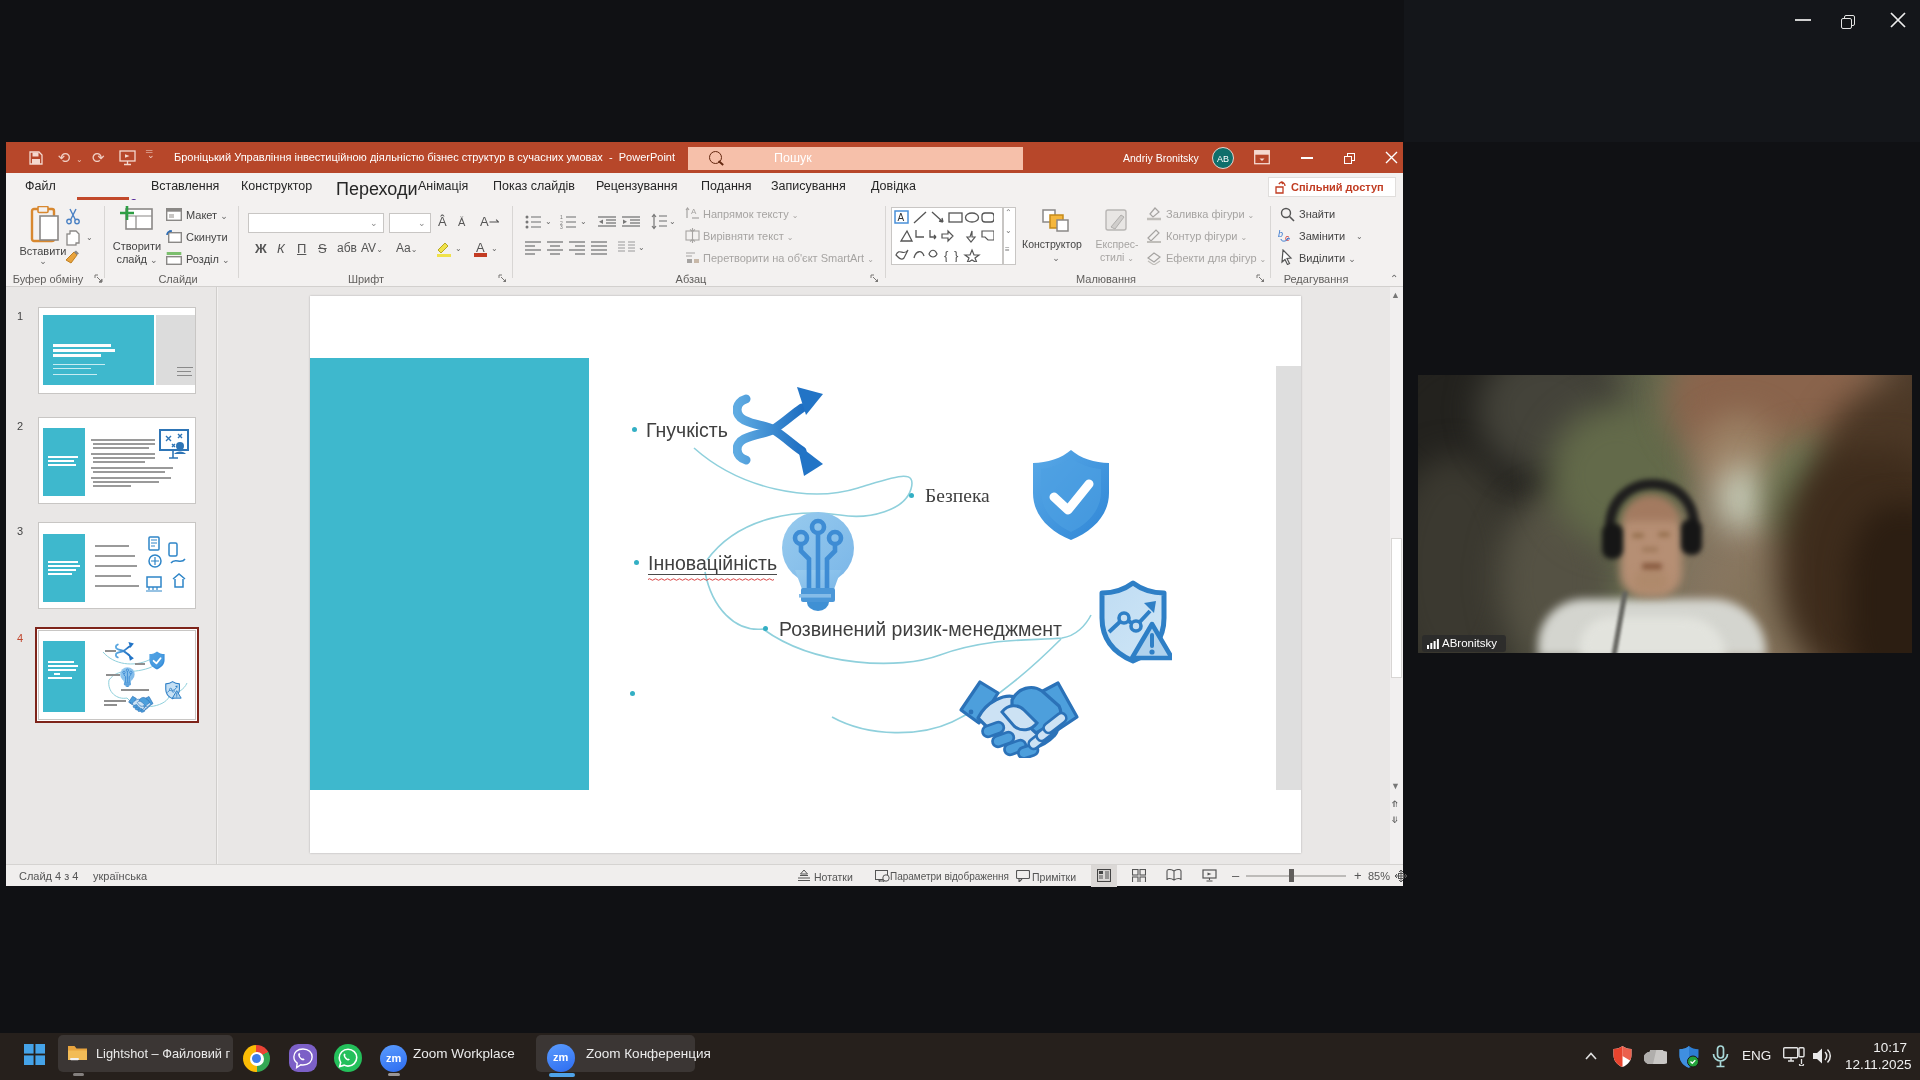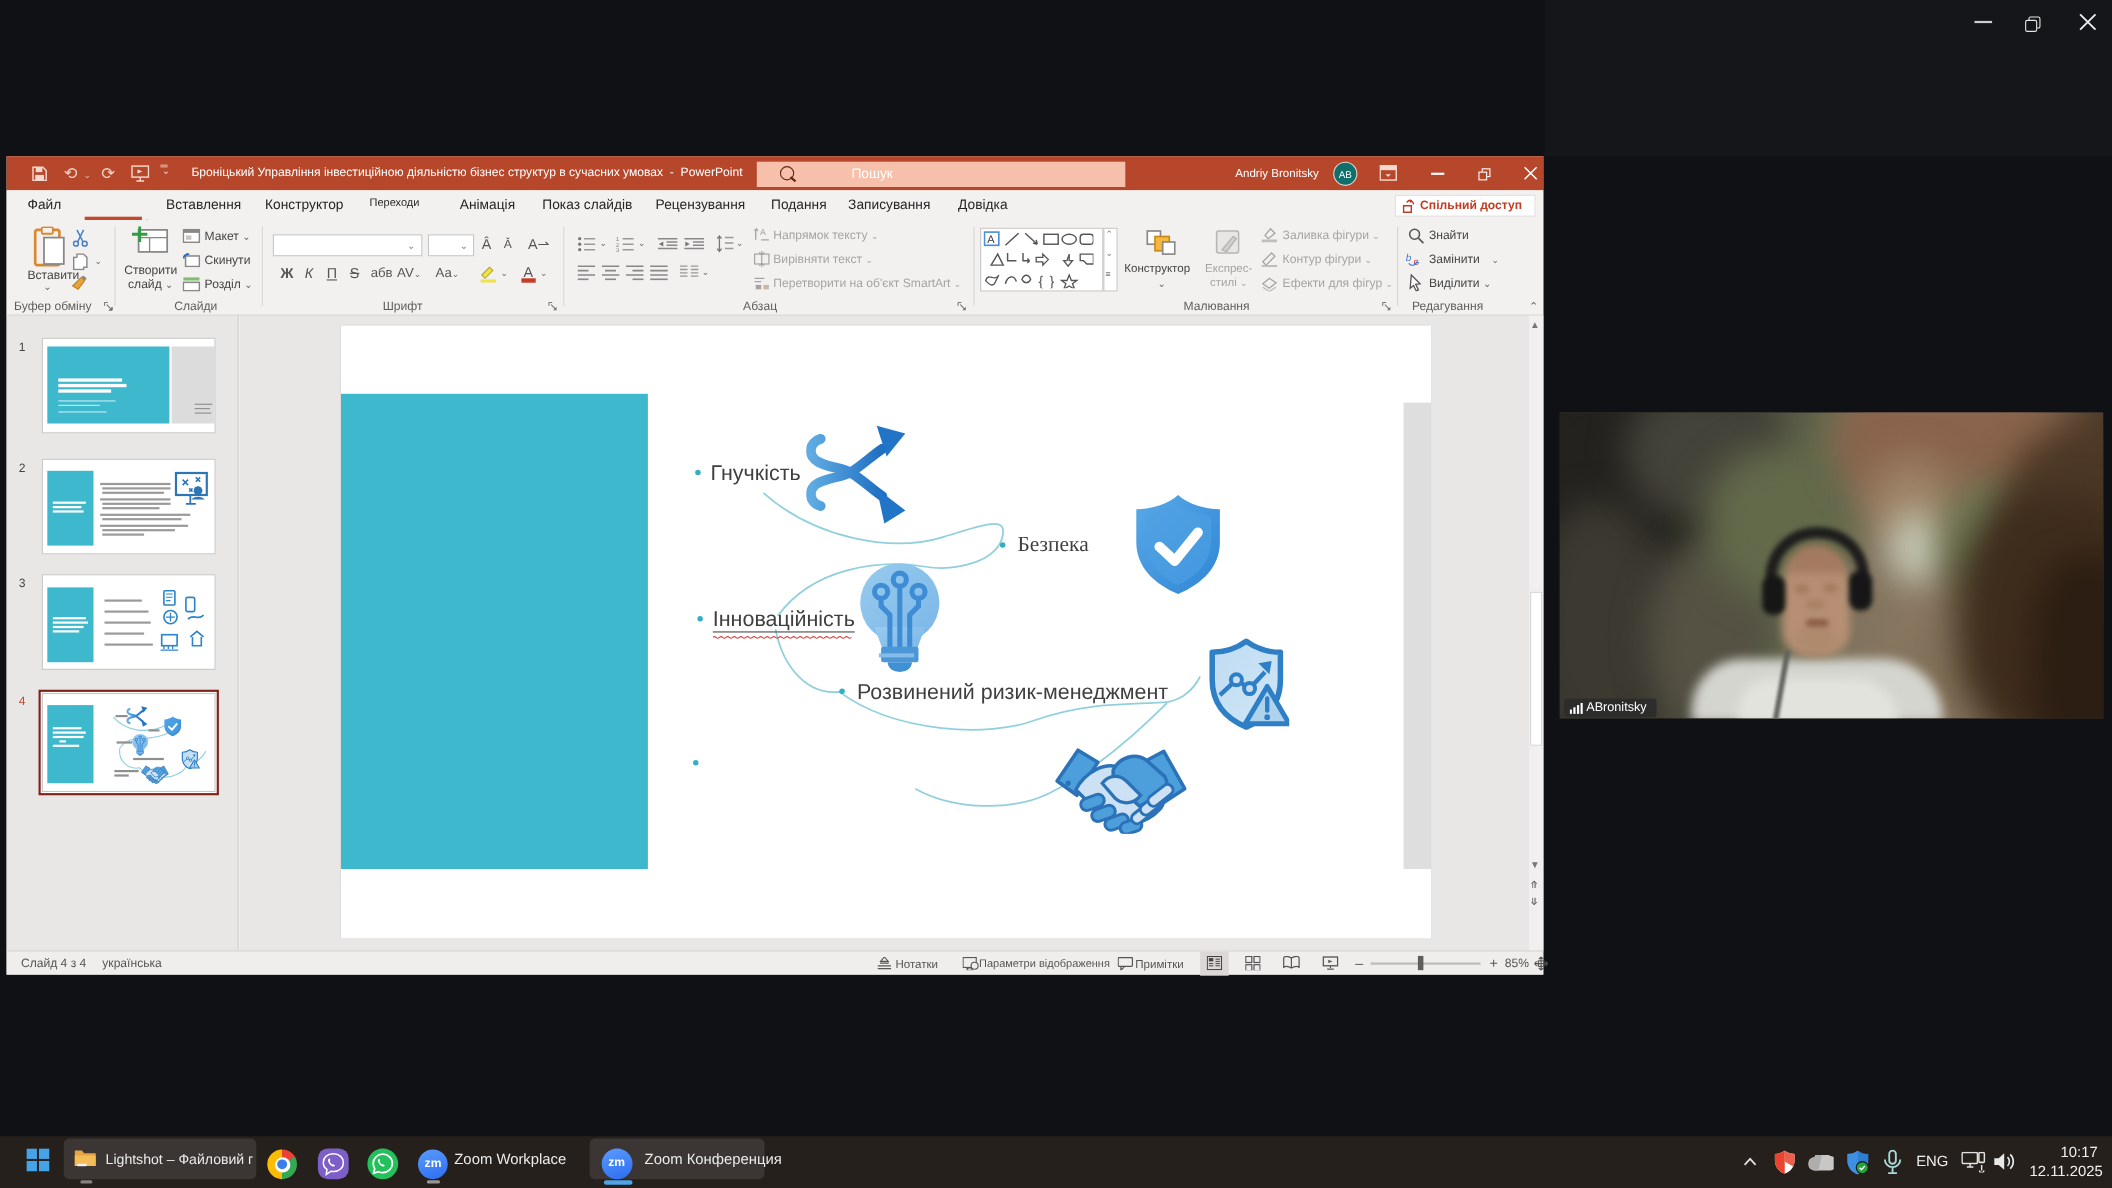--- a/index.html
+++ b/index.html
@@ -157,42 +157,42 @@
       <svg class="abs" style="left:1379px;top:9px;" width="13" height="13" viewBox="0 0 13 13">
           <path d="M1 1 L12 12 M12 1 L1 12" stroke="#fff" stroke-width="1.4"></path>
         </svg>
     </div>
     <div id="menubar">
       <div class="abs" style="left:19px;top:6px;font-size:12.5px;color:#262626;">Файл</div>
       <div class="abs" style="left:71px;top:21px;font-size:14px;color:#4c1d95;font-weight:bold;">Основне</div>
       <div class="abs" style="left:71px;top:24px;width:52px;height:3px;background:#C2492B;"></div>
       <div class="abs" style="left:145px;top:6px;font-size:12.5px;color:#262626;">Вставлення</div>
       <div class="abs" style="left:235px;top:6px;font-size:12.5px;color:#262626;">Конструктор</div>
-      <div class="abs" style="left:330px;top:6px;font-size:10px;color:#262626;">Переходи</div>
+      <div class="abs" style="left:330px;top:6px;font-size:18px;color:#262626;">Переходи</div>
       <div class="abs" style="left:412px;top:6px;font-size:12.5px;color:#262626;">Анімація</div>
       <div class="abs" style="left:487px;top:6px;font-size:12.5px;color:#262626;">Показ слайдів</div>
       <div class="abs" style="left:590px;top:6px;font-size:12.5px;color:#262626;">Рецензування</div>
       <div class="abs" style="left:695px;top:6px;font-size:12.5px;color:#262626;">Подання</div>
       <div class="abs" style="left:765px;top:6px;font-size:12.5px;color:#262626;text-align:right;">Записування</div>
       <div class="abs" style="left:865px;top:6px;font-size:12.5px;color:#262626;">Довідка</div>
       <div class="abs" style="left:1262px;top:4px;width:128px;height:20px;background:#fff;border:1px solid #e0dedc;"></div>
       <svg class="abs" style="left:1268px;top:8px;" width="14" height="13" viewBox="0 0 14 13">
           <path d="M7 1 a4 4 0 0 1 4 4 M7 1 l-2.2 2 M7 1 l2.2 2" fill="none" stroke="#C13C22" stroke-width="1.3"></path>
           <path d="M2 6 h7 v6 H2 z" fill="none" stroke="#C13C22" stroke-width="1.3"></path>
         </svg>
       <div class="abs" style="left:1285px;top:8px;font-size:11px;font-weight:bold;color:#C13C22;">Спільний доступ</div>
     </div>
     <div id="ribbon">
 
       <svg class="abs" style="left:24px;top:6px;" width="30" height="38" viewBox="0 0 30 38">
           <rect x="2" y="3" width="22" height="32" rx="2" fill="none" stroke="#D8882F" stroke-width="2.4"></rect>
           <rect x="8" y="0.5" width="10" height="6" rx="1" fill="#F3F1F0" stroke="#D8882F" stroke-width="1.6"></rect>
           <rect x="10" y="10" width="18" height="24" fill="#fff" stroke="#8a8886" stroke-width="1.6"></rect>
         </svg>
-      <div class="rt" style="left:8px;top:45px;width:58px;text-align:right;">Вставити</div>
+      <div class="rt" style="left:8px;top:45px;width:58px;text-align:center;">Вставити</div>
       <div class="rt" style="left:8px;top:56px;width:58px;text-align:center;font-size:9px;color:#666;">⌄</div>
       <svg class="abs" style="left:60px;top:8px;" width="15" height="17" viewBox="0 0 15 17">
           <circle cx="3" cy="13.5" r="2.2" fill="none" stroke="#4a81c4" stroke-width="1.4"></circle>
           <circle cx="11" cy="13.5" r="2.2" fill="none" stroke="#4a81c4" stroke-width="1.4"></circle>
           <path d="M4.5 12 L10 1 M9.5 12 L4 1" stroke="#4a81c4" stroke-width="1.4"></path>
         </svg>
       <svg class="abs" style="left:60px;top:30px;" width="15" height="16" viewBox="0 0 15 16">
           <rect x="1" y="4" width="9" height="11" fill="#fff" stroke="#8a8886" stroke-width="1.3"></rect>
           <path d="M4 4 v-3 h6 l3 3 v9 h-3" fill="#fff" stroke="#8a8886" stroke-width="1.3"></path>
         </svg>

